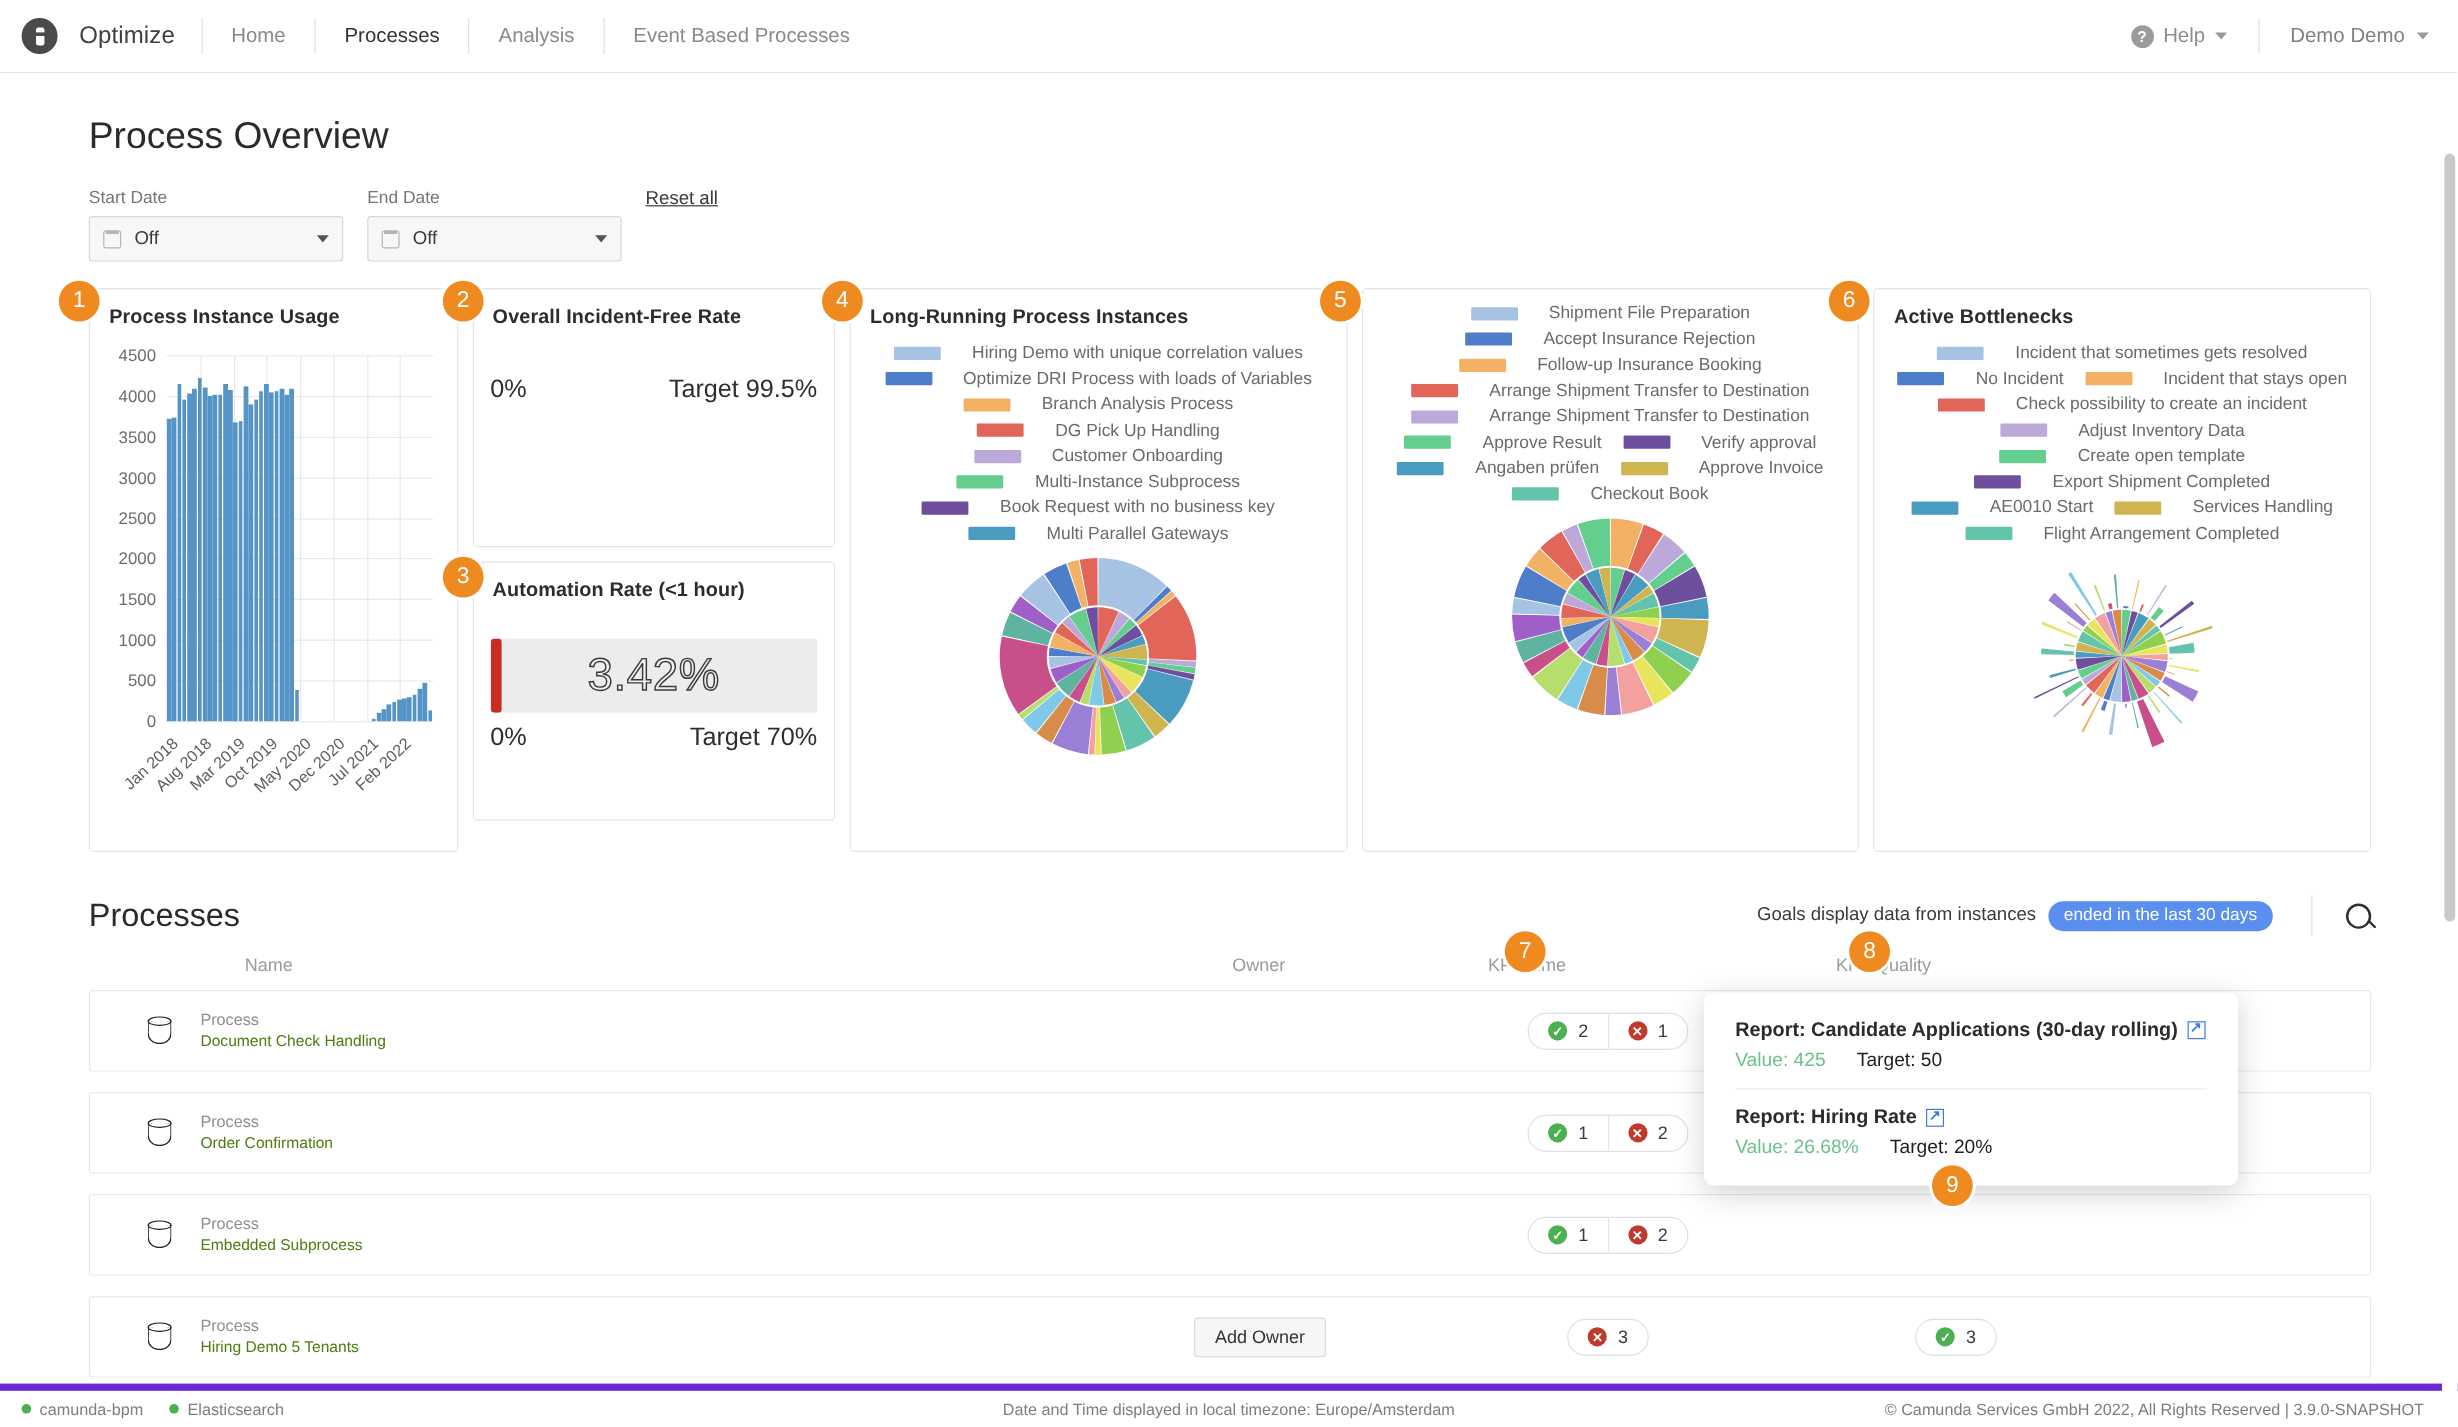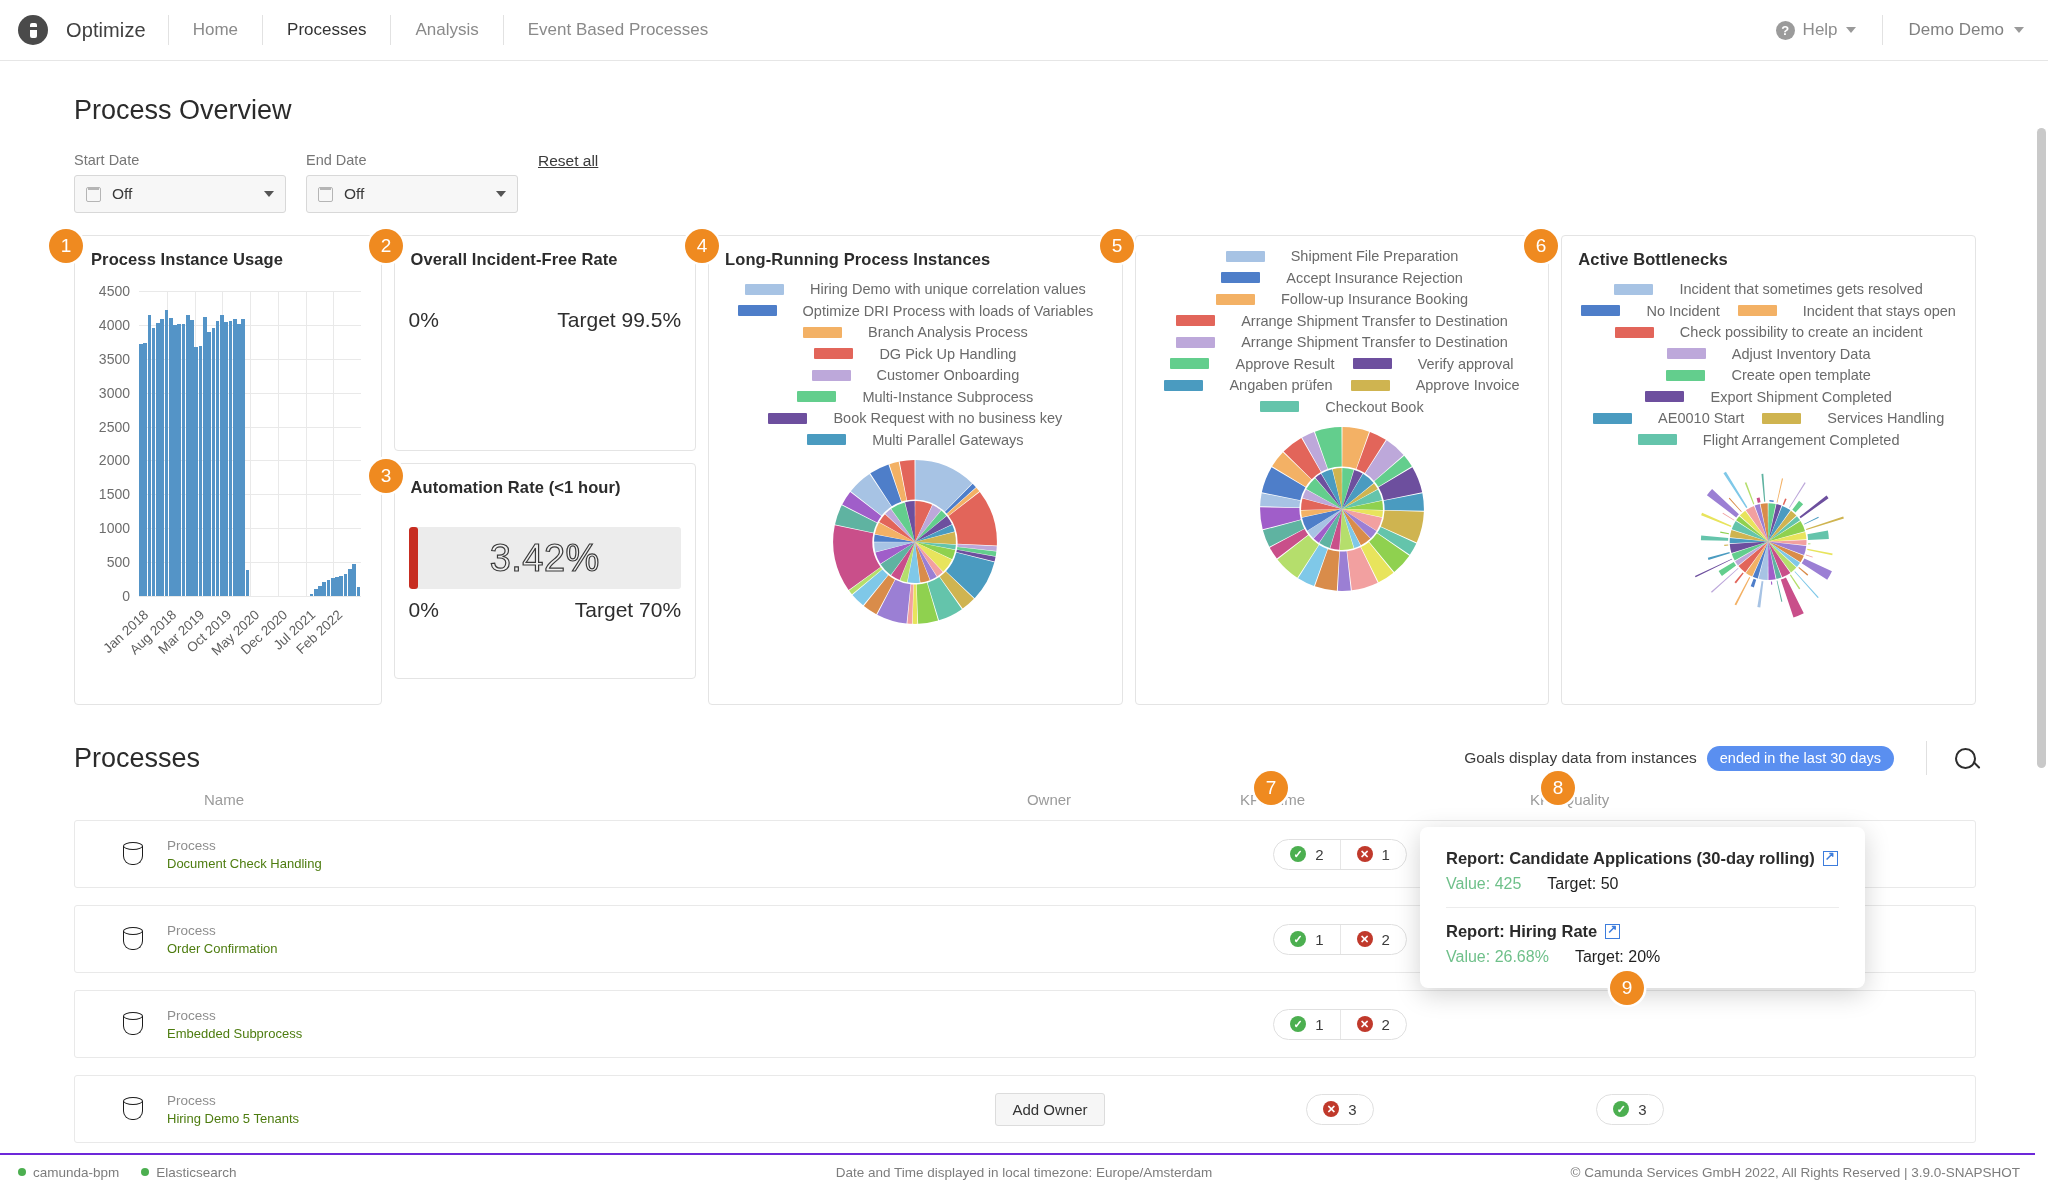--- a/index.html
+++ b/index.html
@@ -54,21 +54,21 @@
   }
   .chev { width: 0; height: 0; border-left: 5px solid transparent; border-right: 5px solid transparent; border-top: 6px solid #9a9a9a; }
   .user {
     display: flex; align-items: center; gap: 10px; color: #808080; font-size: 17px;
     padding-left: 26px; border-left: 1px solid #e2e2e2; height: 30px; cursor: pointer;
   }
 
   
   .page { padding: 0 0 0 0; position: relative; height: calc(1189px - 61px); overflow: hidden; }
   .container { padding: 34px 72px 0 74px; }
-  h1.page-title { font-size: 27px; font-weight: 400; color: #2b2b2b; margin-bottom: 26px; }
+  h1.page-title { font-size: 31px; font-weight: 400; color: #2b2b2b; margin-bottom: 26px; }
 
   
   .filters { display: flex; align-items: flex-start; gap: 20px; margin-bottom: 22px; }
   .field-label { font-size: 14.5px; color: #767676; margin-bottom: 7px; }
   .select-box {
     width: 212px; height: 38px; border: 1px solid #d8d8d8; border-radius: 3px;
     background: #f7f7f7; display: flex; align-items: center; padding: 0 11px;
     font-size: 15.5px; color: #3a3a3a; cursor: pointer; position: relative;
   }
   .cal-icon { width: 15px; height: 15px; border: 1.6px solid #b5b5b5; border-radius: 2px; position: relative; margin-right: 11px; flex:none;}
@@ -180,21 +180,21 @@
   .tt-title { font-size: 16.5px; font-weight: 700; color: #2b2b2b; display: flex; align-items: center; gap: 8px; }
   .ext-icon { width: 15px; height: 15px; border: 1.6px solid #3d7ddd; position: relative; flex:none; }
   .ext-icon::after { content: "↗"; position: absolute; left: 1px; top: -3px; font-size: 12px; color: #3d7ddd; line-height: 15px;}
   .tt-vals { display: flex; gap: 26px; margin-top: 7px; font-size: 16px; }
   .tt-val { color: #6fc08a; }
   .tt-target { color: #1f1f1f; }
 
   
   .footer {
     position: absolute; left: 0; right: 0; bottom: 0; height: 36px;
-    border-top: 2px solid #6d28d9; background: #fff; display: flex; align-items: center;
+    border-top: 6px solid #6d28d9; background: #fff; display: flex; align-items: center;
     padding: 0 28px 0 18px; font-size: 13.5px; color: #7d7d7d; z-index: 30;
   }
   .conn { display: flex; align-items: center; gap: 7px; margin-right: 22px; }
   .conn .led { width: 8px; height: 8px; border-radius: 50%; background: #4caf50; }
   .footer-center { position: absolute; left: 50%; transform: translateX(-50%); }
   .footer-right { margin-left: auto; }
 
   
   .scrollbar { position: absolute; right: 0; top: 61px; bottom: 0; width: 13px; background: #fff; z-index: 35;}
   .scrollbar .thumb { position: absolute; right: 2px; top: 6px; width: 9px; height: 640px; background: #c9c9c9; border-radius: 5px; }

